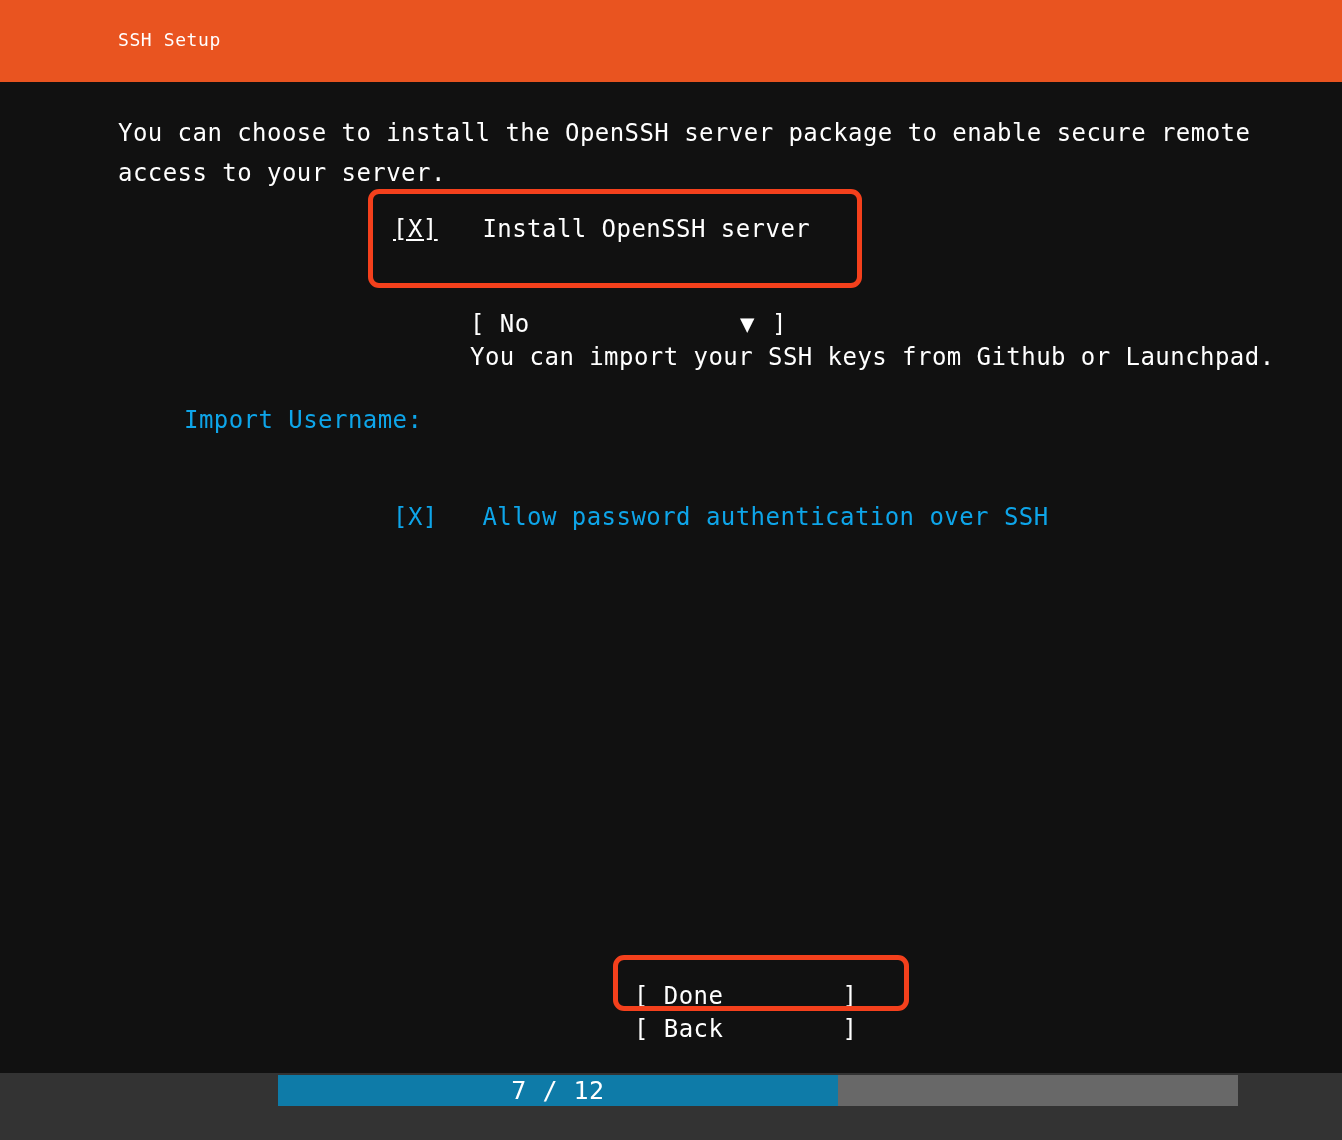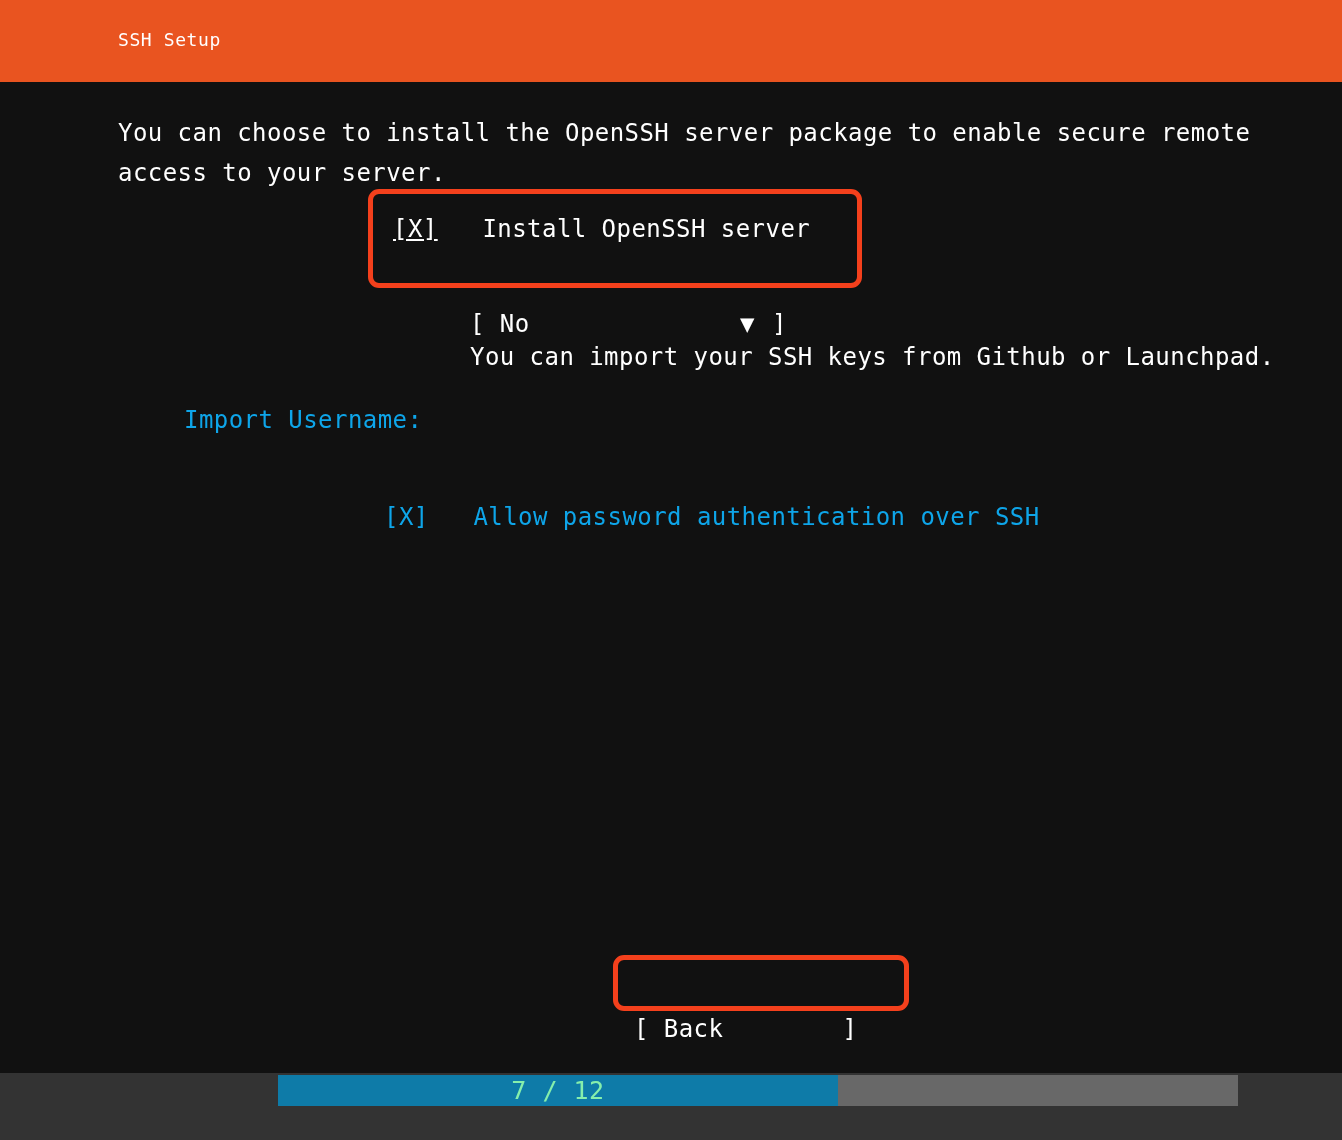--- a/index.html
+++ b/index.html
@@ -60,21 +60,21 @@
   .chk-main { left: 393px; top: 212px; }
 
   .ident-label { left: 118px; top: 307px; }
   .ident-value { left: 470px; top: 307px; text-align: center; }
   .ident-arrow { left: 740px; top: 307px; }
   .ident-close { left: 772px; top: 307px; }
   .ident-hint  { left: 470px; top: 340px; }
 
   .import-user { left: 184px; top: 403px; }
 
-  .chk-pwauth { left: 384px; top: 500px; text-align: center; }
+  .chk-pwauth { left: 393px; top: 500px; text-align: center; }
 
   .btn-done { left: 634px; top: 979px; }
   .btn-back { left: 634px; top: 1012px; }
 
   
   .cursor-u {
     text-decoration: underline;
     text-underline-offset: 2px;
   }
 
@@ -129,21 +129,21 @@
     position: absolute;
     left: 0;
     top: 0;
     width: 58.333%;
     height: 31px;
     line-height: 31px;
     text-align: center;
     font-family: "DejaVu Sans Mono", "Liberation Mono", monospace;
     font-size: 25px;
     letter-spacing: 0.5px;
-    color: #86efac;
+    color: #ffffff;
     white-space: pre;
   }
 </style>
 </head>
 <body>
 
 <div id="screen">
 
   <div class="header">
     <div class="header-title">SSH Setup</div>
@@ -158,20 +158,21 @@
 
   <div class="tline ident-value"><span>[</span><span> </span><span>No</span></div>
   <div class="tline ident-arrow">▼</div>
   <div class="tline ident-close">]</div>
   <div class="tline ident-hint">You can import your SSH keys from Github or Launchpad.</div>
 
   <div class="tline import-user dim">Import Username:</div>
 
   <div class="tline chk-pwauth dim"><span>[X]</span><span>   </span><span>Allow password authentication over SSH</span></div>
 
+  <div class="tline btn-done">[ Done        ]</div>
   <div class="tline btn-back">[ Back        ]</div>
 
   <div class="hl hl-done"></div>
 
   <div class="footer"></div>
   <div class="progress-track">
     <div class="progress-fill"></div>
     <div class="progress-label">7 / 12</div>
   </div>
 

